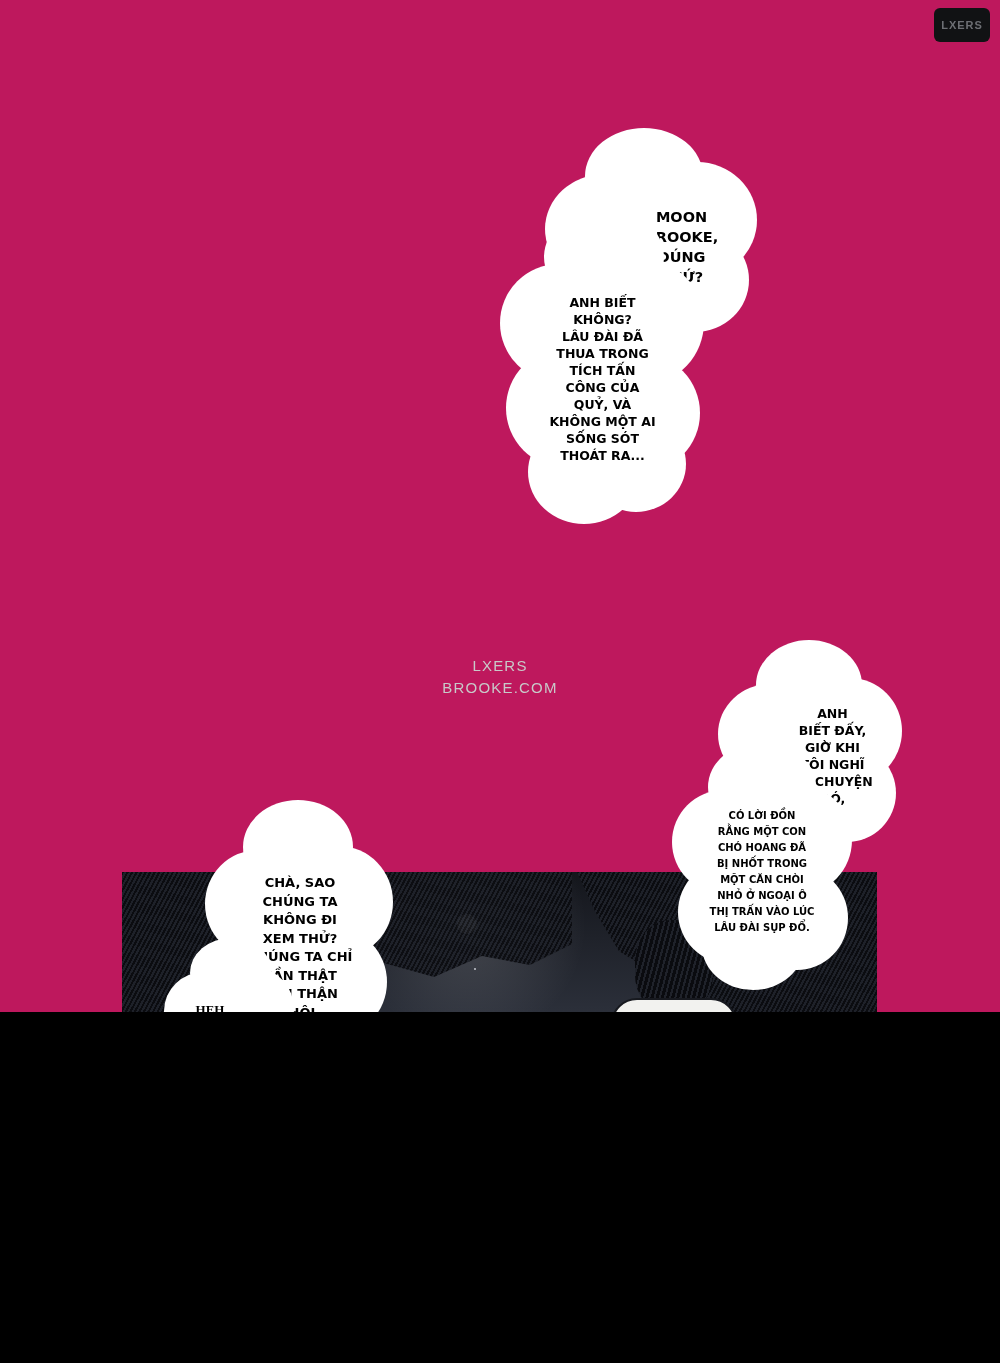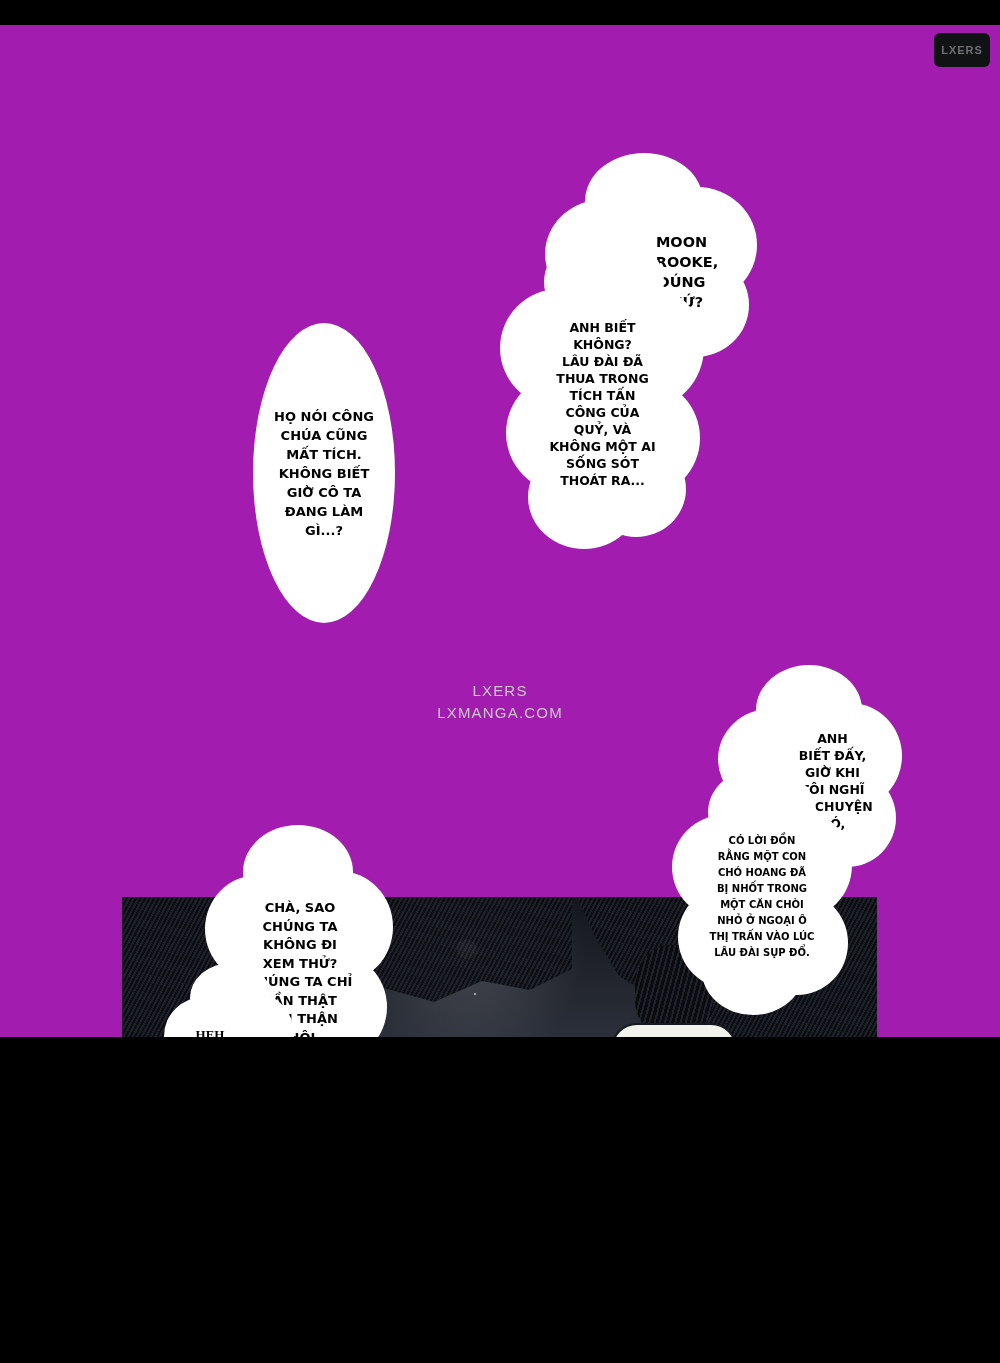--- a/index.html
+++ b/index.html
@@ -4,24 +4,23 @@
 <style>
   html, body {
     margin: 0;
     padding: 0;
     background: #000;
   }
   #page {
     position: relative;
     width: 1000px;
     height: 1012px;
-    background: #a21caf;
+    background: #be185d;
     overflow: hidden;
     font-family: "DejaVu Sans", sans-serif;
-    margin-top: 25px;
   }
 
   
   .wm-corner {
     position: absolute;
     top: 8px;
     right: 10px;
     width: 56px;
     height: 34px;
     border-radius: 6px;
@@ -268,21 +267,21 @@
 </style>
 </head>
 <body>
 
 <div id="page">
 
   <div class="wm-corner">LXERS</div>
 
   <div class="wm-center">
     <div>LXERS</div>
-    <div class="l2">LXMANGA.COM</div>
+    <div class="l2">BROOKE.COM</div>
   </div>
 
   <div class="cloud" style="left:545px; top:128px; width:215px; height:215px;">
     <div class="blob" style="left:40px; top:0; width:118px; height:96px;"></div>
     <div class="blob" style="left:0; top:46px; width:120px; height:110px;"></div>
     <div class="blob" style="left:92px; top:34px; width:120px; height:116px;"></div>
     <div class="blob" style="left:24px; top:96px; width:120px; height:108px;"></div>
     <div class="blob" style="left:96px; top:100px; width:108px; height:104px;"></div>
     <div class="blob" style="left:58px; top:58px; width:110px; height:110px;"></div>
     <div class="txt" style="font-size:14.5px; line-height:20px; padding-left:58px; padding-top:22px;">
@@ -309,29 +308,20 @@
 THUA TRONG
 TÍCH TẤN
 CÔNG CỦA
 QUỶ, VÀ
 KHÔNG MỘT AI
 SỐNG SÓT
 THOÁT RA...</span>
     </div>
   </div>
 
-  <div class="balloon oval" style="left:253px; top:298px; width:142px; height:300px; font-size:13px; line-height:19px;">
-    <span>HỌ NÓI CÔNG
-CHÚA CŨNG
-MẤT TÍCH.
-KHÔNG BIẾT
-GIỜ CÔ TA
-ĐANG LÀM
-GÌ...?</span>
-  </div>
 
   <div class="cloud" style="left:718px; top:640px; width:185px; height:220px;">
     <div class="blob" style="left:38px; top:0; width:106px; height:90px;"></div>
     <div class="blob" style="left:0; top:44px; width:104px; height:100px;"></div>
     <div class="blob" style="left:80px; top:38px; width:104px; height:106px;"></div>
     <div class="blob" style="left:22px; top:104px; width:104px; height:100px;"></div>
     <div class="blob" style="left:80px; top:104px; width:98px; height:98px;"></div>
     <div class="blob" style="left:50px; top:52px; width:96px; height:110px;"></div>
     <div class="txt" style="font-size:12.5px; line-height:17px; padding-left:44px; padding-top:12px;">
       <span>ANH

